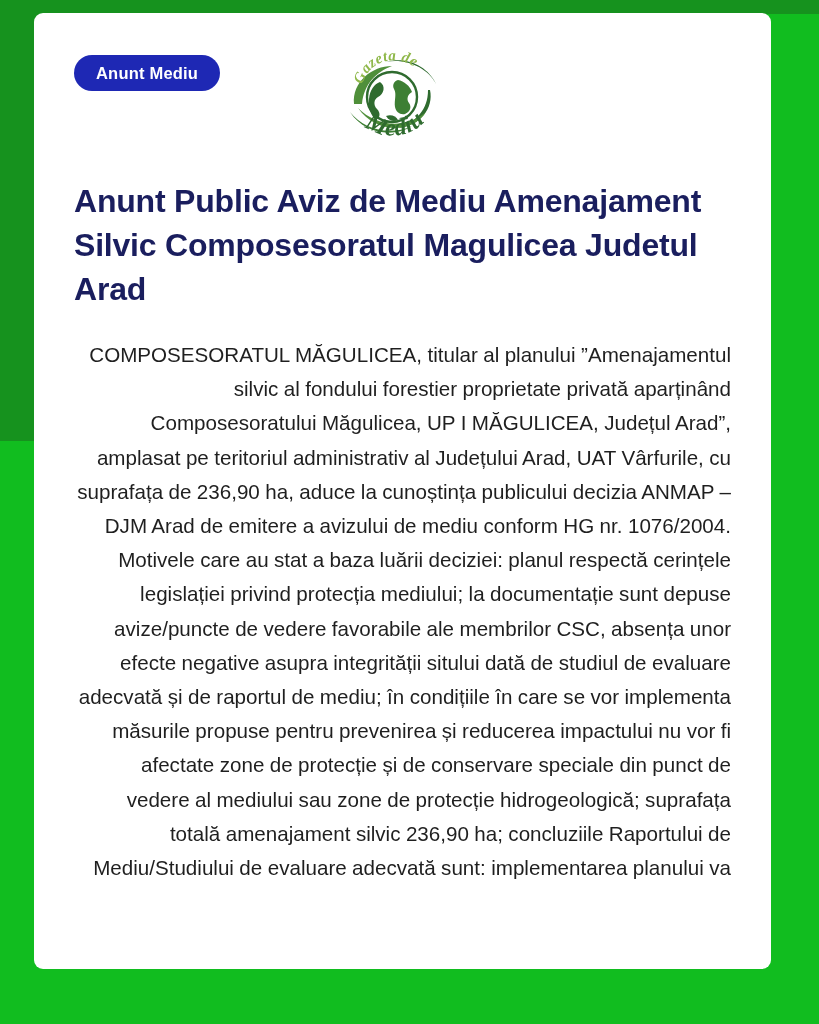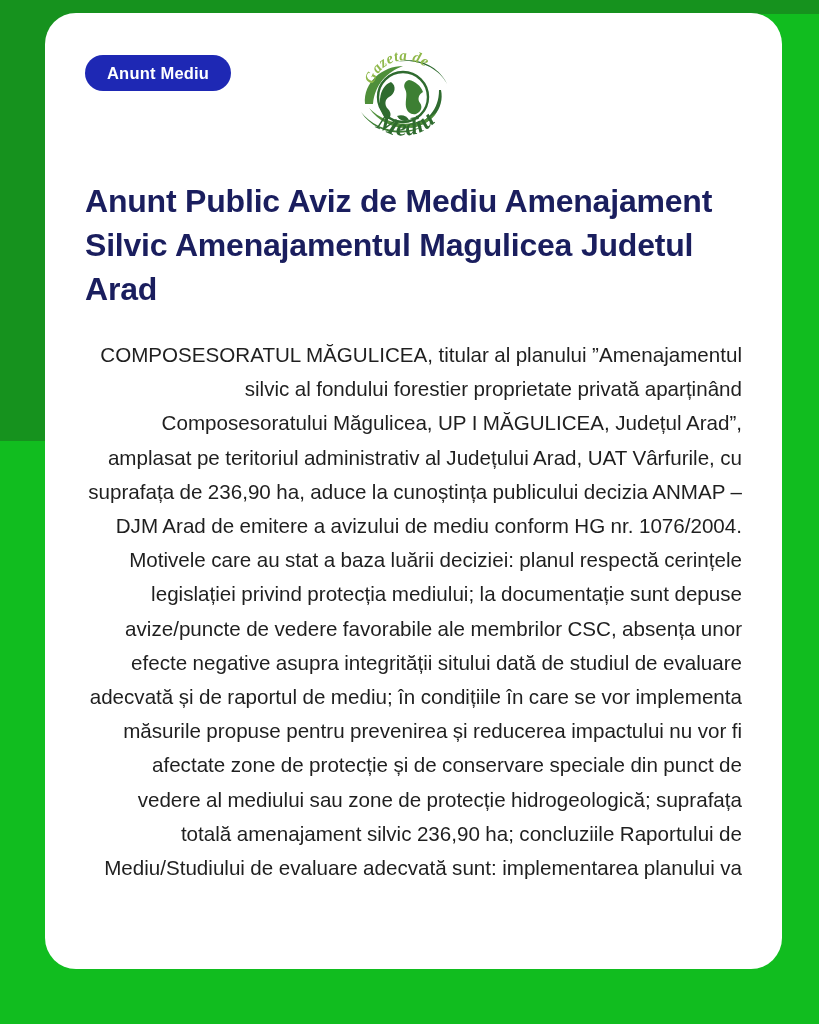--- a/index.html
+++ b/index.html
@@ -36,26 +36,26 @@
     left: 126px;
     top: 0;
     width: 693px;
     height: 14px;
     background: #16921e;
   }
 
   
   .card {
     position: absolute;
-    left: 45px;
+    left: 34px;
     top: 13px;
     width: 737px;
     height: 956px;
     background: #ffffff;
-    border-radius: 31px;
+    border-radius: 9px;
     overflow: hidden;
     padding: 29px 40px 0 40px;
   }
 
   
   .card-header {
     display: flex;
     align-items: flex-start;
     justify-content: flex-start;
     height: 104px;
@@ -149,17 +149,17 @@
           <textPath href="#arcTop" startOffset="4%">Gazeta de</textPath>
         </text>
 
         <text font-family="'Liberation Serif', serif" font-size="24" font-style="italic" font-weight="bold" fill="#2f6b2f" letter-spacing="0.5">
           <textPath href="#arcBot" startOffset="16%">Mediu</textPath>
         </text>
       </svg>
     </div>
   </div>
 
-  <h1 class="headline">Anunt Public Aviz de Mediu Amenajament Silvic Amenajamentul Magulicea Judetul Arad</h1>
+  <h1 class="headline">Anunt Public Aviz de Mediu Amenajament Silvic Composesoratul Magulicea Judetul Arad</h1>
 
   <p class="body-copy">COMPOSESORATUL MĂGULICEA, titular al planului ”Amenajamentul silvic al fondului forestier proprietate privată aparținând Composesoratului Măgulicea, UP I MĂGULICEA, Județul Arad”, amplasat pe teritoriul administrativ al Județului Arad, UAT Vârfurile, cu suprafața de 236,90 ha, aduce la cunoștința publicului decizia ANMAP – DJM Arad de emitere a avizului de mediu conform HG nr. 1076/2004. Motivele care au stat a baza luării deciziei: planul respectă cerințele legislației privind protecția mediului; la documentație sunt depuse avize/puncte de vedere favorabile ale membrilor CSC, absența unor efecte negative asupra integrității sitului dată de studiul de evaluare adecvată și de raportul de mediu; în condițiile în care se vor implementa măsurile propuse pentru prevenirea și reducerea impactului nu vor fi afectate zone de protecție și de conservare speciale din punct de vedere al mediului sau zone de protecție hidrogeologică; suprafața totală amenajament silvic 236,90 ha; concluziile Raportului de Mediu/Studiului de evaluare adecvată sunt: implementarea planului va</p>
 
 </div>
 
 </body></html>

